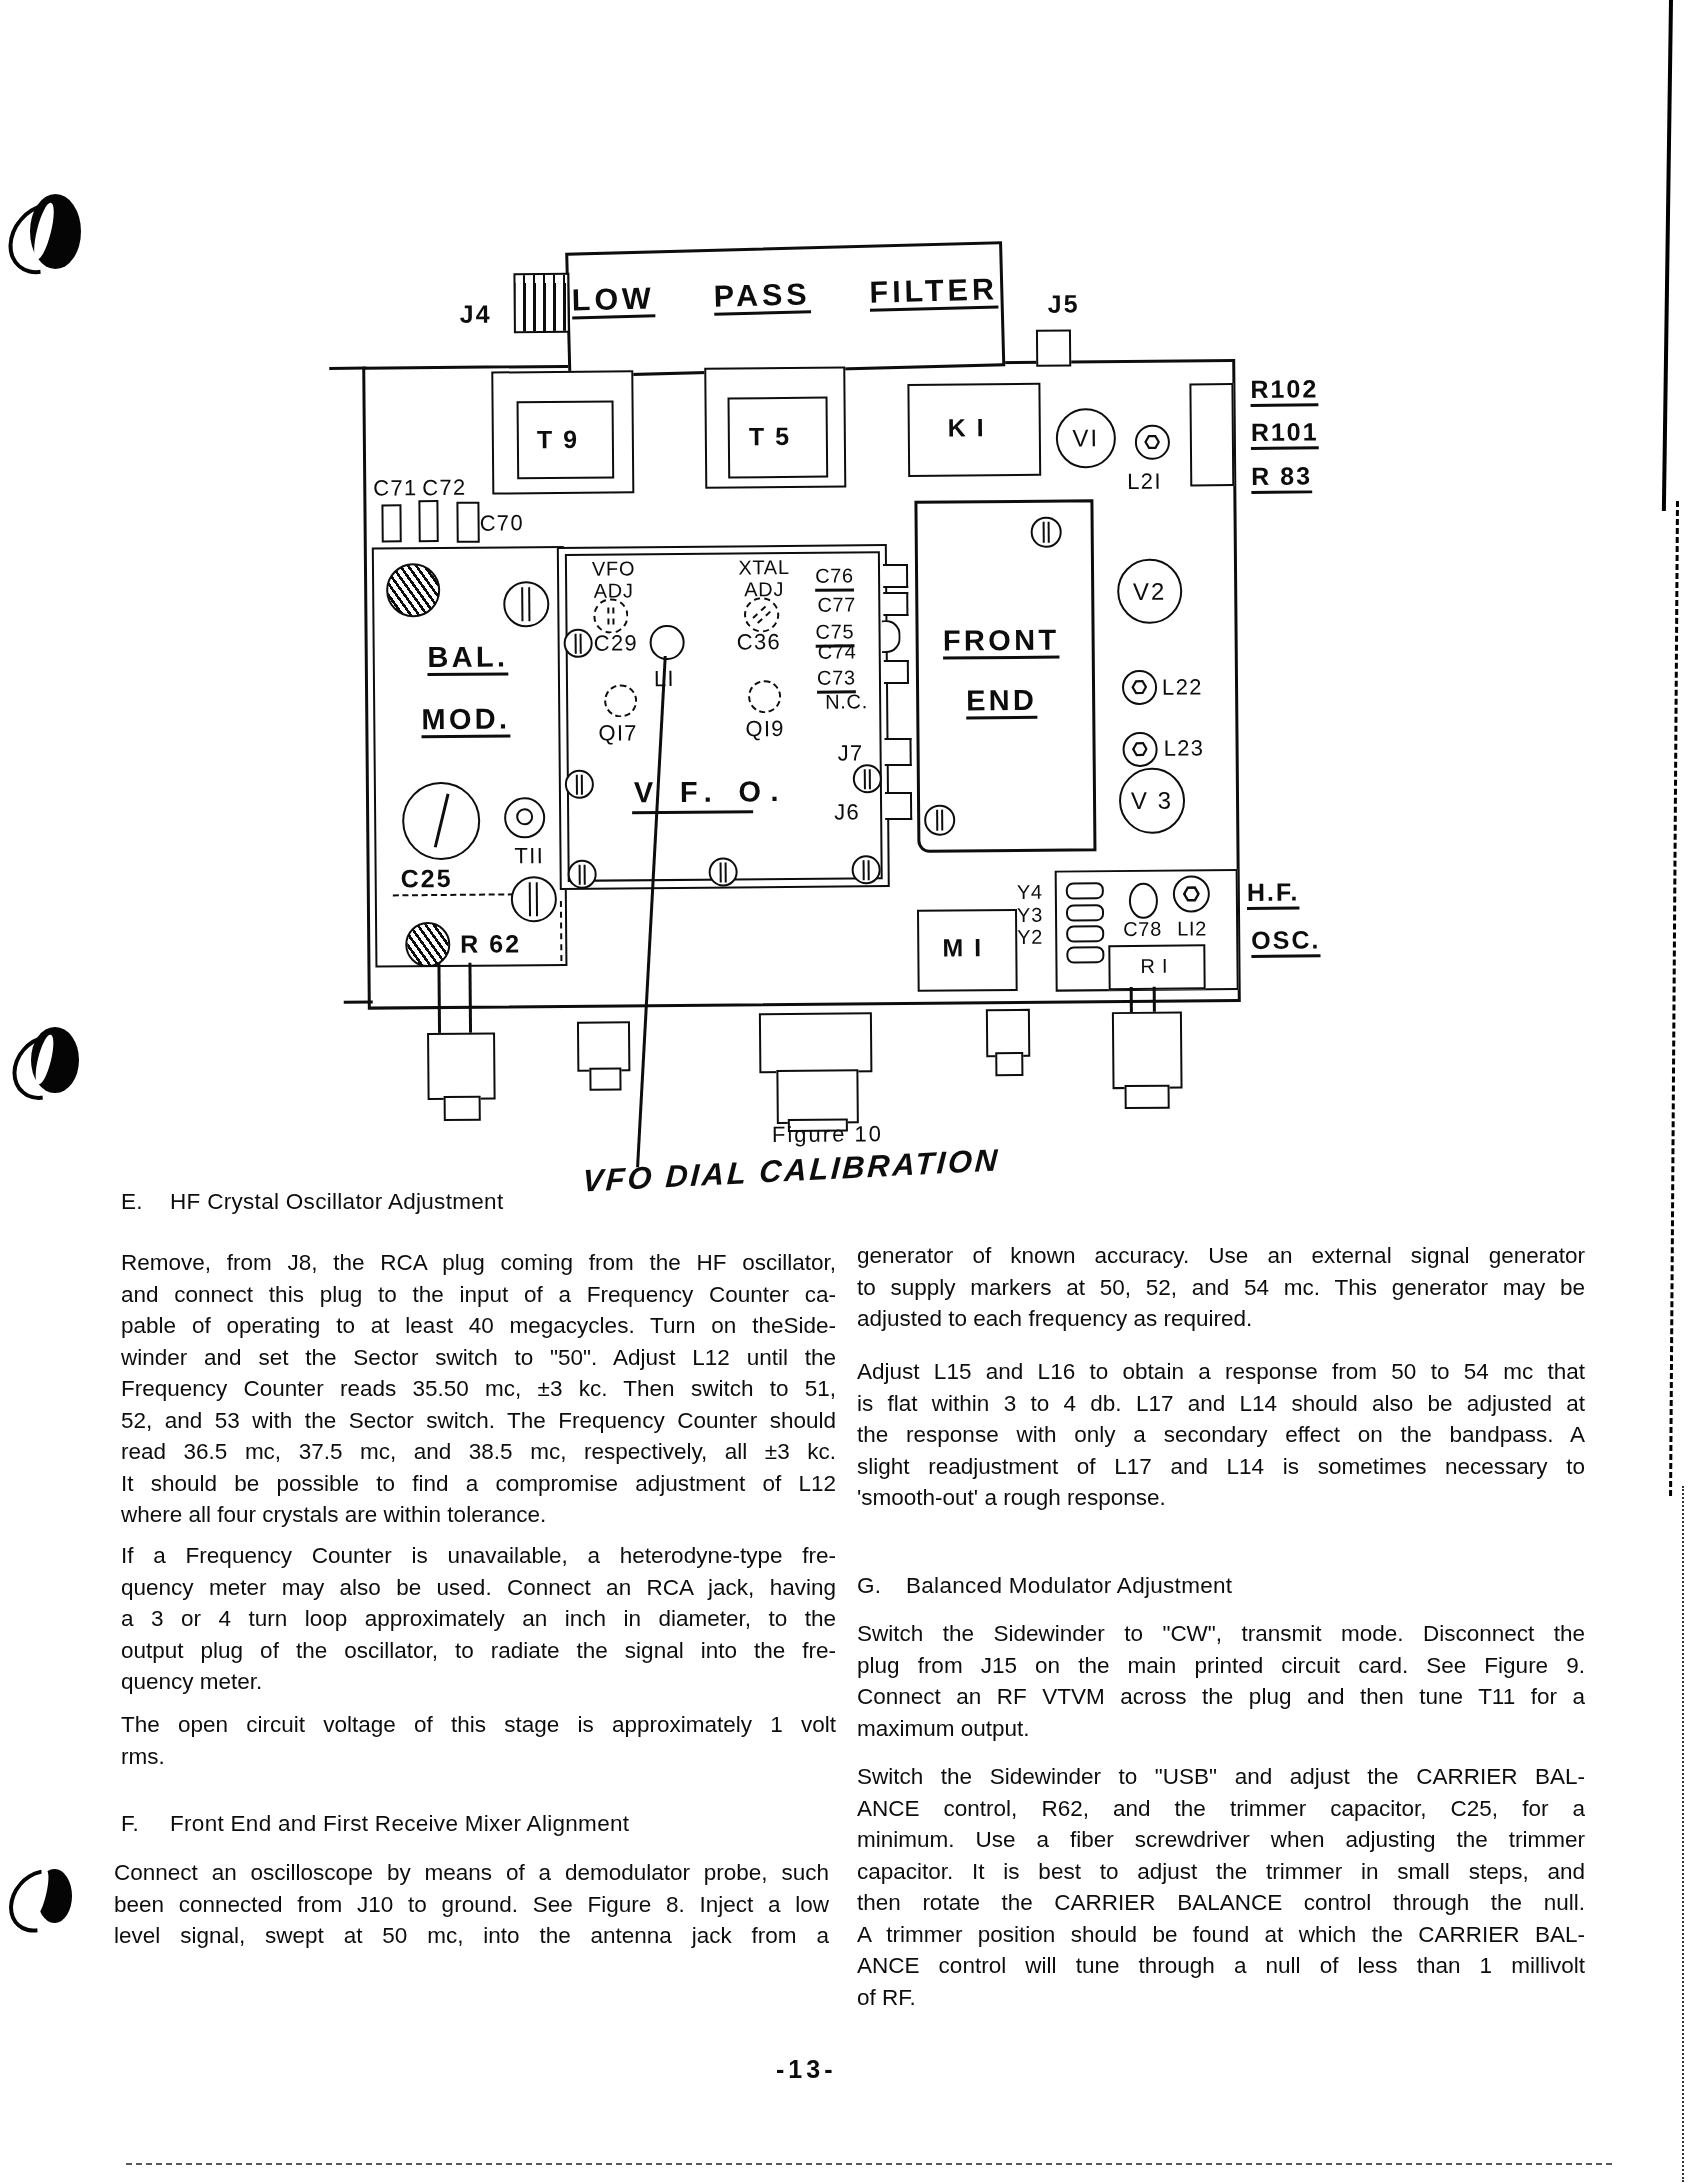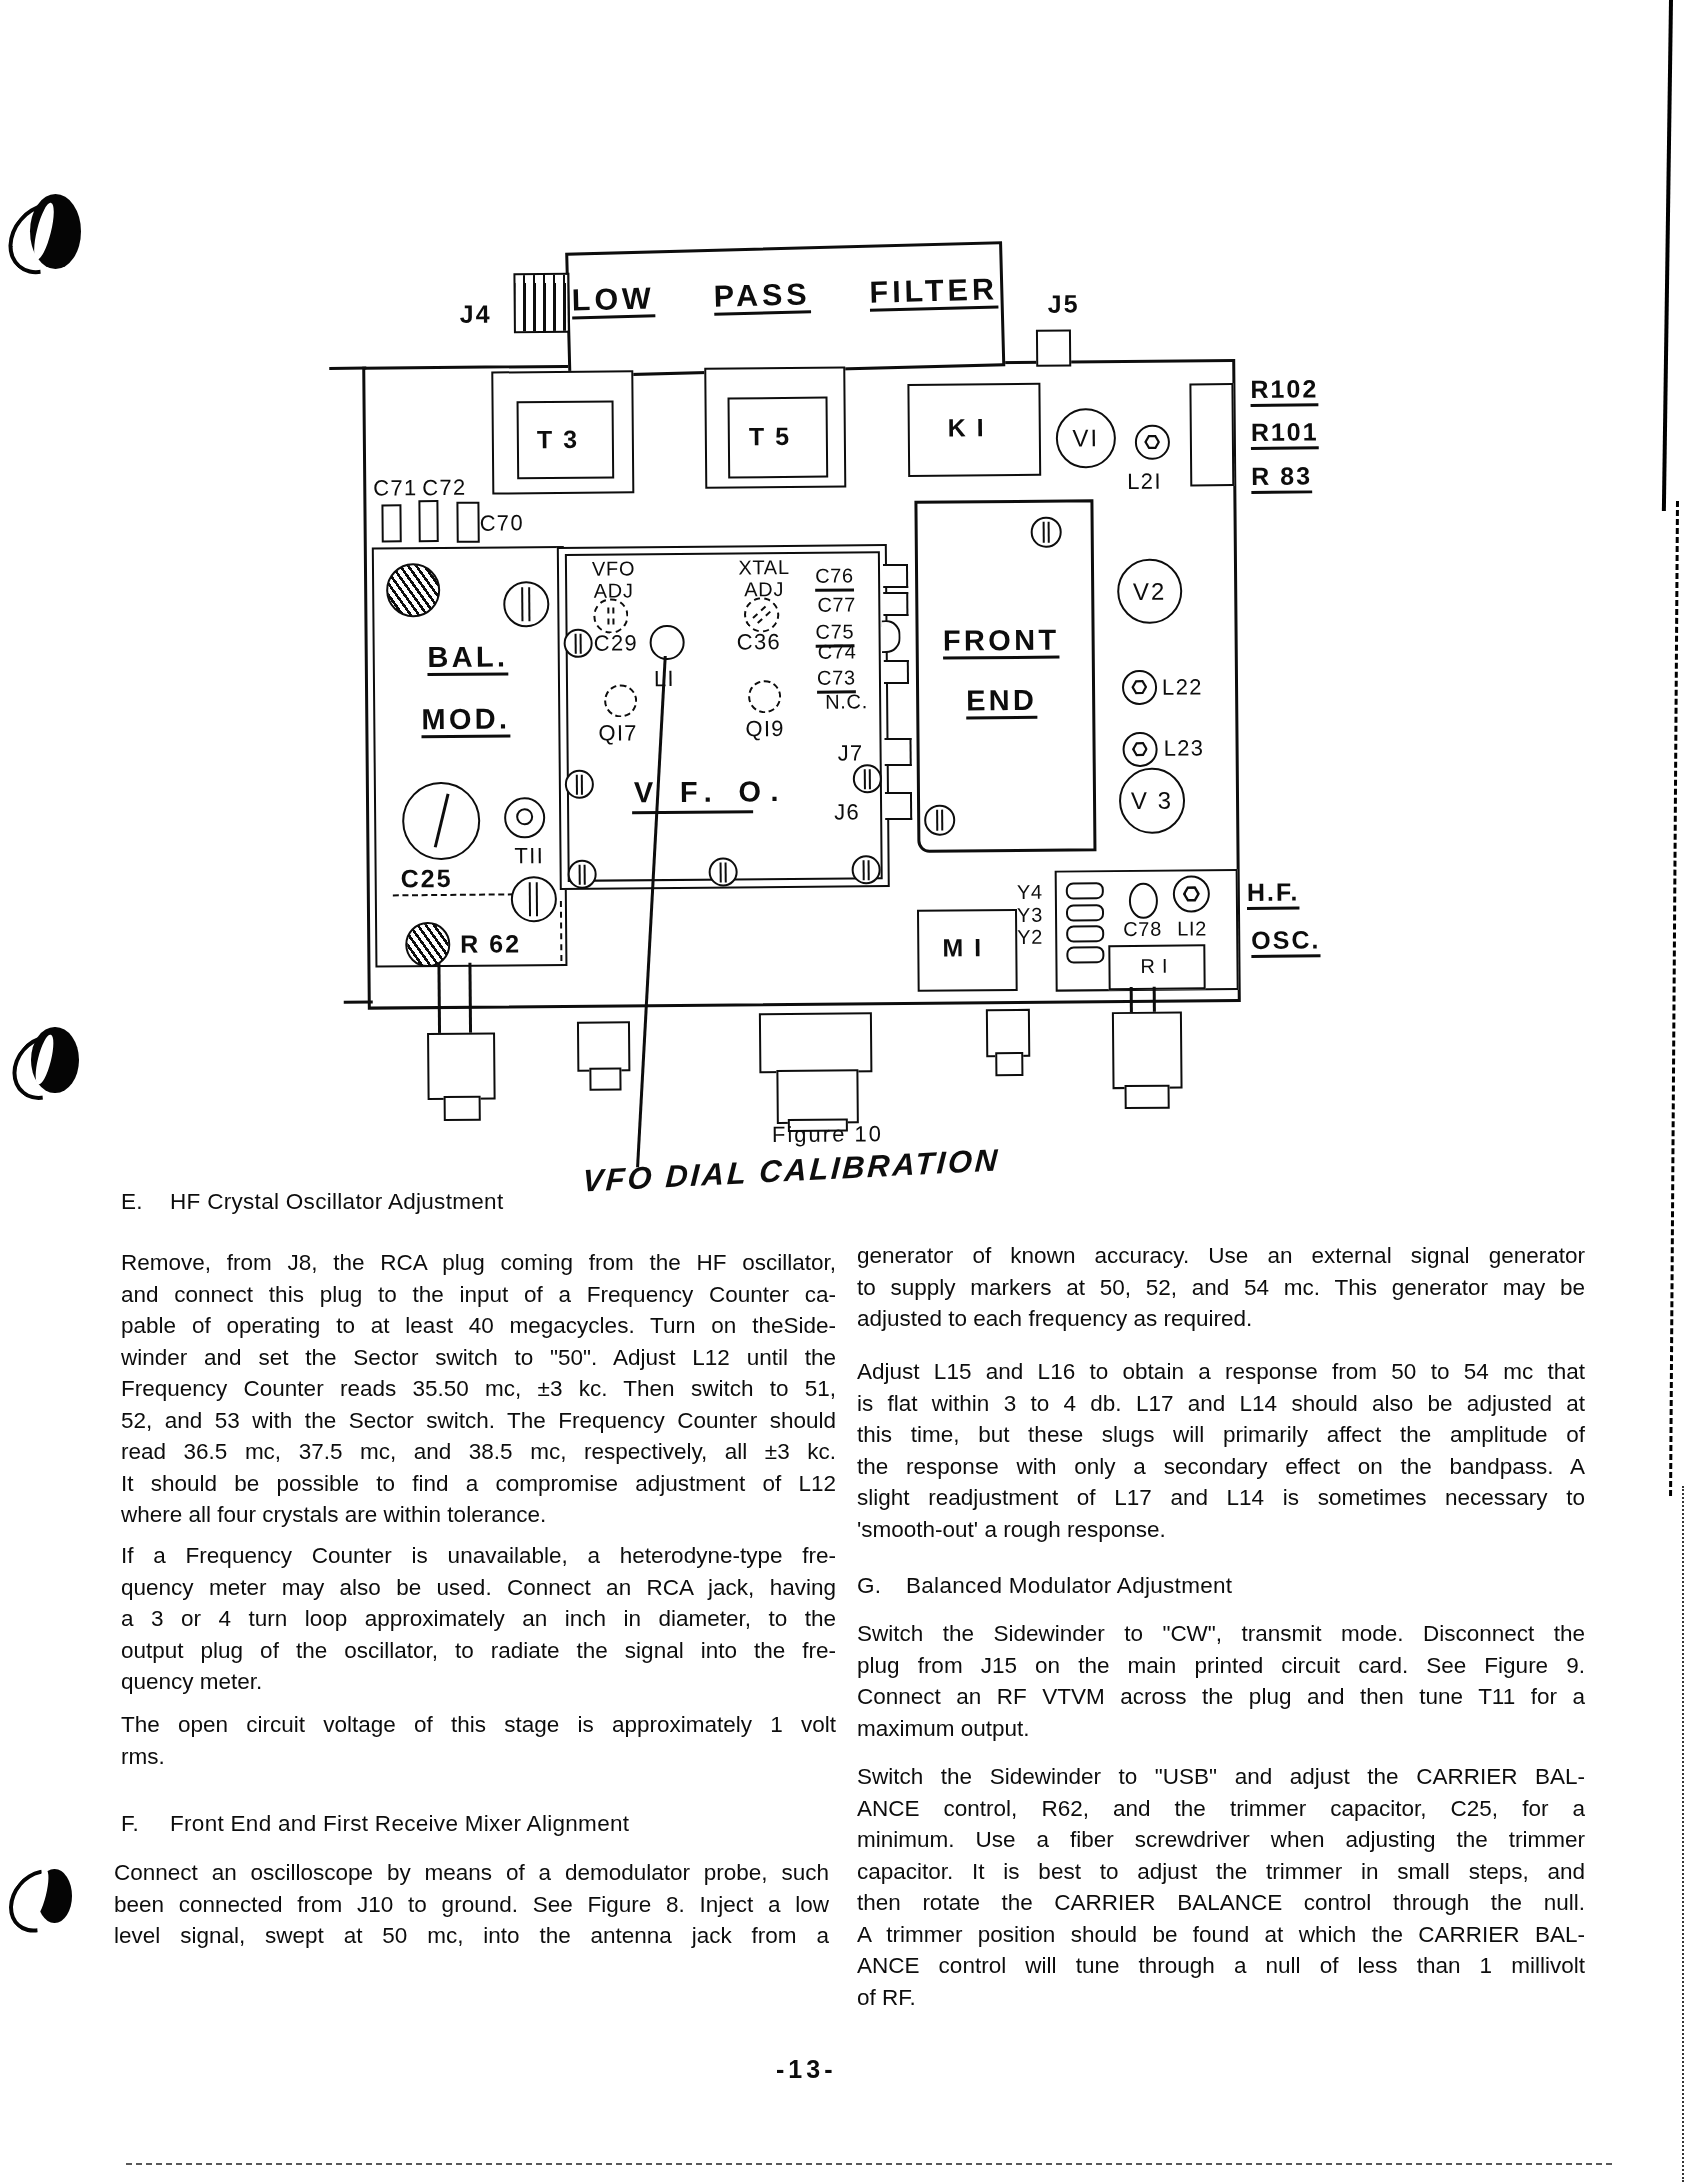--- a/index.html
+++ b/index.html
@@ -97,21 +97,21 @@
         <span class="ul">FILTER</span>
       </div>
     </div>
     <div class="lbl med" style="left:463px;top:297px;">J4</div>
     <div class="box" style="left:517px;top:271px;width:52px;height:56px;background:repeating-linear-gradient(90deg,#fff 0 7.3px,#0d0d0d 7.3px 10px);"></div>
     <div class="lbl med" style="left:1051px;top:292px;">J5</div>
     <div class="box" style="left:1039px;top:332px;width:30.5px;height:33px;"></div>
 
     <div class="box" style="left:494px;top:369px;width:138px;height:119px;"></div>
     <div class="box" style="left:519px;top:399px;width:93px;height:74px;"></div>
-    <div class="lbl med" style="left:539px;top:423px;">T 3</div>
+    <div class="lbl med" style="left:539px;top:423px;">T 9</div>
     <div class="box" style="left:707px;top:367px;width:137px;height:117px;"></div>
     <div class="box" style="left:730px;top:397px;width:96px;height:77px;"></div>
     <div class="lbl med" style="left:751px;top:422px;">T 5</div>
     <div class="box" style="left:910px;top:385px;width:129px;height:89px;"></div>
     <div class="lbl med" style="left:950px;top:415px;">K I</div>
     <div class="tube" style="left:1058px;top:411px;width:56px;height:56px;">
         <span>VI</span>
       </div>
     <div class="coil" style="left:1137px;top:428px;width:30.5px;height:30.5px;">
         <span class="hex">
@@ -332,21 +332,20 @@
     </div>
 
   <div class="para shortlast" style="left:857px;top:1240px;width:728px;">
       <div class="tl">generator of known accuracy. Use an external signal generator</div>
       <div class="tl">to supply markers at 50, 52, and 54 mc. This generator may be</div>
       <div class="tl">adjusted to each frequency as required.</div>
     </div>
   <div class="para shortlast" style="left:857px;top:1356px;width:728px;">
       <div class="tl">Adjust L15 and L16 to obtain a response from 50 to 54 mc that</div>
       <div class="tl">is flat within 3 to 4 db. L17 and L14 should also be adjusted at</div>
-      <div class="tl">this time, but these slugs will primarily affect the amplitude of</div>
       <div class="tl">the response with only a secondary effect on the bandpass. A</div>
       <div class="tl">slight readjustment of L17 and L14 is sometimes necessary to</div>
       <div class="tl">'smooth-out' a rough response.</div>
     </div>
 
   <div class="heading" style="left:857px;top:1573px;">
     <span class="hl">G.</span><span>Balanced Modulator Adjustment</span>
   </div>
 
   <div class="para shortlast" style="left:857px;top:1618px;width:728px;">

